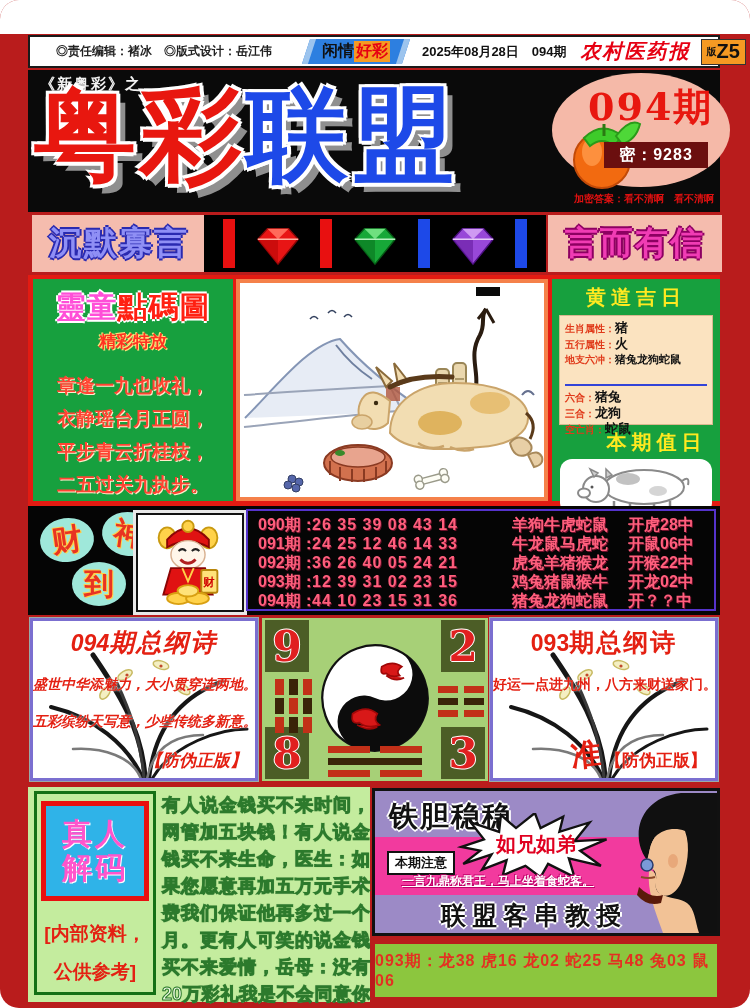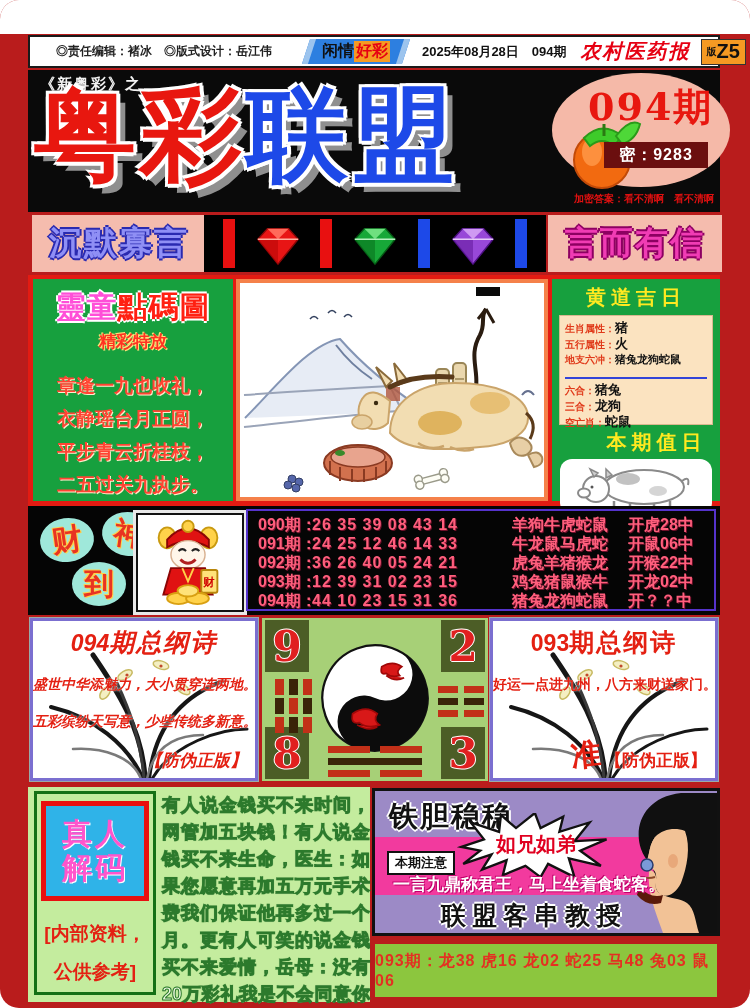--- a/index.html
+++ b/index.html
@@ -45,21 +45,21 @@
   .lt-title .m{color:#ff4fd8;} .lt-title .r{color:#ff2012;}
   .lt-sub{margin-top:2px;font-size:17px;font-weight:900;color:#ff3322;text-shadow:1px 1px 0 #ffe27a,-1px -1px 0 #ffe27a;}
   .lt-poem{margin-top:16px;font-size:19px;font-weight:900;color:#ff4433;line-height:33px;text-shadow:1px 1px 0 #ffeccc;}
   #donkeybox{left:208px;top:4px;width:312px;height:222px;background:#ffffff;border:4px solid #f5814a;box-sizing:border-box;}
   #huangdao{left:524px;top:4px;width:168px;height:222px;text-align:center;}
   .hd-title{margin-top:5px;font-size:20px;font-weight:900;color:#ffe920;letter-spacing:5px;}
   .hd-box{margin:4px auto 0;width:154px;height:110px;background:#fbe3c0;border:1px solid #d8b890;text-align:left;padding:4px 5px;box-sizing:border-box;}
   .hd-row{display:flex;align-items:baseline;line-height:15px;}
   .hd-row .lab{color:#e03a1a;font-size:10px;font-weight:900;white-space:nowrap;}
   .hd-row .val{color:#111;font-size:13px;font-weight:900;white-space:nowrap;}
-  .hd-row.sep{border-bottom:2px solid #3344d8;padding-bottom:10px;margin-bottom:3px;}
+  .hd-row.sep{border-bottom:2px solid #3344d8;padding-bottom:17px;margin-bottom:3px;}
   .duty-box{margin:3px auto 0;width:152px;height:56px;background:#ffffff;border-radius:12px;display:flex;align-items:center;justify-content:center;}
   
   #results{left:28px;top:506px;width:692px;height:109px;background:#050505;}
   .cs-oval{width:54px;height:44px;background:#9fe8da;border-radius:50%;display:flex;align-items:center;justify-content:center;}
   .cs-oval span{font-size:30px;font-weight:900;color:#e83422;text-shadow:1px 1px 0 #ffd24a,-1px -1px 0 #ffd24a;}
   #godbox{left:108px;top:7px;width:104px;height:95px;background:#fff;border:2px solid #111;outline:3px solid #e8e8e8;}
   #resultbox{left:218px;top:3px;width:470px;height:102px;border:2px solid #5533cc;box-sizing:border-box;padding:4px 0 0 10px;}
   .r-row{display:flex;font-size:16px;font-weight:900;color:#ff5f7d;line-height:19px;text-shadow:1px 1px 0 #70102a;white-space:nowrap;}
   .r-period{width:54px;} .r-nums{width:200px;letter-spacing:1px;} .r-zod{width:116px;} .r-res{flex:1;}
   
@@ -82,21 +82,21 @@
   .jm-box{margin:7px auto 0;width:98px;height:90px;background:#2fb3e8;border:5px solid #e81010;box-sizing:content-box;display:flex;flex-direction:column;align-items:center;justify-content:center;}
   .jm-box span{font-size:30px;font-weight:900;color:#ff55cc;line-height:34px;letter-spacing:3px;text-shadow:1px 1px 0 #fff;}
   .jm-note{margin-top:14px;font-size:19px;font-weight:900;color:#e42012;line-height:38px;}
   #joke{left:134px;top:5px;width:208px;height:205px;font-size:18px;font-weight:900;line-height:27px;color:#eef8e0;-webkit-text-stroke:1px #2c7a2c;text-shadow:0 0 1px #2c7a2c;text-align:justify;}
   #ironpanel{left:372px;top:788px;width:348px;height:148px;background:#9c8ac6;border:3px solid #111;box-sizing:border-box;overflow:hidden;}
   .iron-head{position:absolute;left:14px;top:6px;font-size:29px;font-weight:900;color:#111;letter-spacing:2px;text-shadow:-2px 0 0 #fff,2px 0 0 #fff,0 2px 0 #fff,0 -2px 0 #fff;}
   .pinkband{position:absolute;left:0px;top:46px;width:342px;height:58px;background:#f23a9e;}
   .notice{position:absolute;left:12px;top:60px;background:#fff;border:2px solid #111;font-size:13px;font-weight:900;color:#111;padding:1px 6px;z-index:4;}
   .burst{position:absolute;left:78px;top:22px;width:160px;height:66px;z-index:3;}
   .burst-text{position:absolute;left:96px;top:40px;width:130px;text-align:center;font-size:20px;font-weight:900;color:#e00020;z-index:4;}
-  .iron-slogan{position:absolute;left:18px;top:82px;font-size:17px;font-weight:900;color:#fff;text-shadow:1px 1px 0 #c0006a,-1px -1px 0 #c0006a;z-index:4;white-space:nowrap;}
+  .iron-slogan{position:absolute;left:27px;top:82px;font-size:12px;font-weight:900;color:#fff;text-shadow:1px 1px 0 #c0006a,-1px -1px 0 #c0006a;z-index:4;white-space:nowrap;text-decoration:underline;}
   .professor{position:absolute;left:66px;top:108px;font-size:25px;font-weight:900;color:#111;letter-spacing:6px;text-shadow:-2px 0 0 #fff,2px 0 0 #fff,0 2px 0 #fff,0 -2px 0 #fff;z-index:4;}
   .headsvg{position:absolute;right:-2px;top:0px;z-index:2;}
   #bottomstrip{left:372px;top:941px;width:348px;height:59px;background:#8cc63e;border:3px solid #b91c1c;box-sizing:border-box;display:flex;align-items:center;justify-content:center;}
   #bottomstrip span{color:#e43022;font-size:16px;font-weight:900;letter-spacing:1px;}
   .orchid{position:absolute;left:0;top:18px;z-index:0;}
   .pp-fg{z-index:2;}
 </style>
 </head>
 <body>
 

